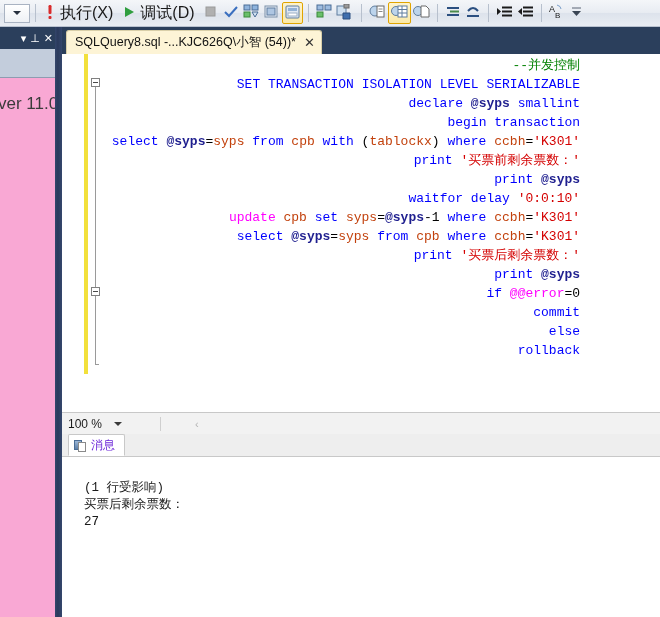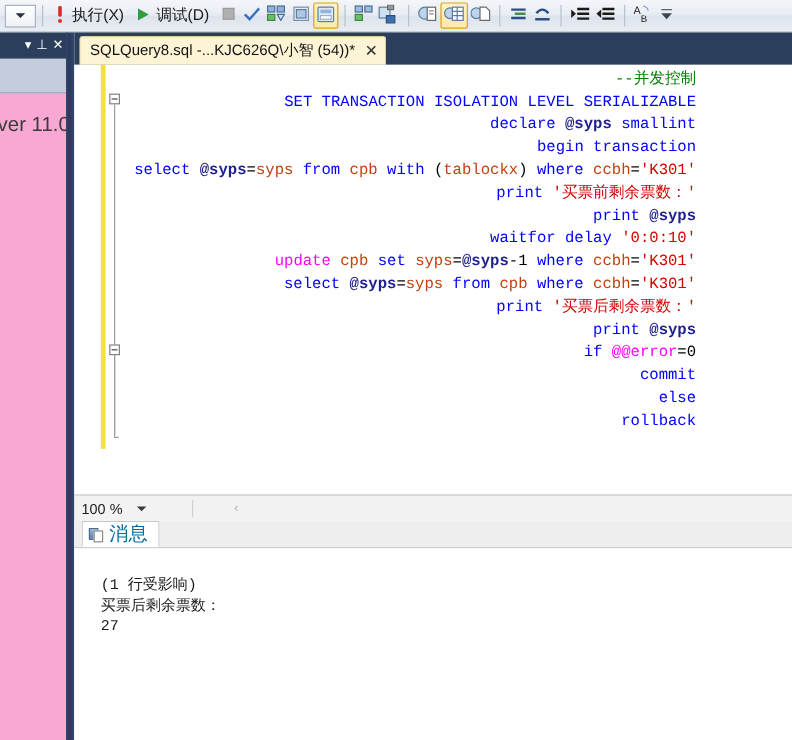--- a/index.html
+++ b/index.html
@@ -47,21 +47,21 @@
     display: flex; align-items: center; justify-content: center;
     padding: 0 2px;
     box-sizing: border-box;
   }
   .tb-btn.active {
     background: linear-gradient(to bottom,#fdf3cd,#fbe9a8);
     border: 1px solid #e0a400;
     border-radius: 2px;
   }
   .tb-label {
-    font-size: 13px;
+    font-size: 16px;
     color: #1a1a1a;
     margin-left: 3px;
     margin-right: 4px;
     white-space: nowrap;
   }
   .tb-text-btn { display:flex; align-items:center; height:22px; padding:0 2px; }
   .caret-down {
     width: 0; height: 0;
     border-left: 4px solid transparent;
     border-right: 4px solid transparent;
@@ -261,21 +261,21 @@
     left: 6px; top: 0;
     height: 22px;
     background: #ffffff;
     border: 1px solid #c8c8c8;
     border-bottom: 1px solid #ffffff;
     border-radius: 2px 2px 0 0;
     display: flex; align-items: center;
     padding: 0 9px 0 5px;
     box-sizing: border-box;
   }
-  .res-tab-label { font-size: 16px; color: #0369a1; margin-left: 4px; }
+  .res-tab-label { font-size: 12px; color: #6d28d9; margin-left: 4px; }
   .res-body {
     position: absolute;
     left: 0; top: 23px;
     width: 598px; height: 160px;
     background: #ffffff;
     font-family: "Liberation Mono", "DejaVu Sans Mono", monospace;
     font-size: 12.5px;
     line-height: 17px;
     color: #1a1a1a;
     padding: 6px 0 0 22px;

